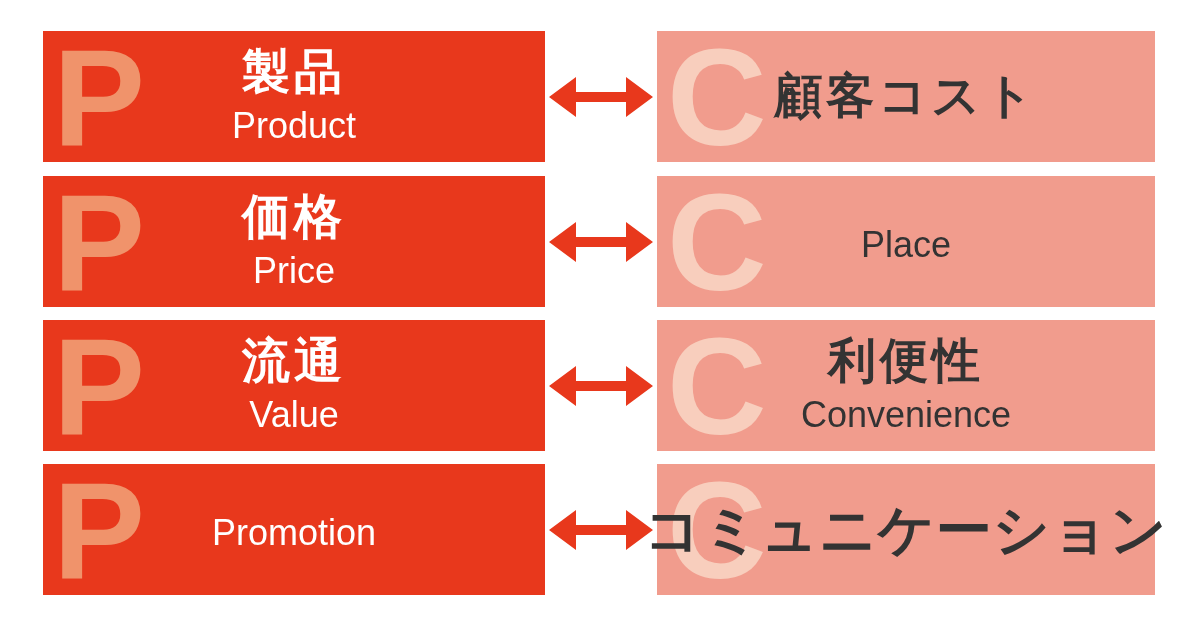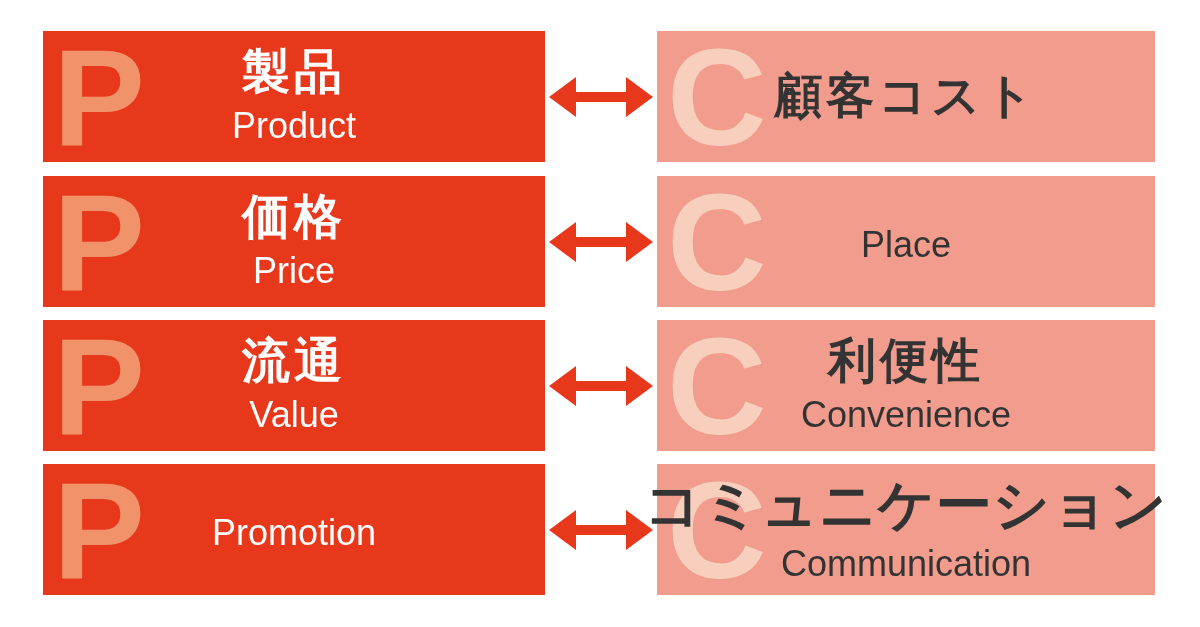--- a/index.html
+++ b/index.html
@@ -167,18 +167,17 @@
     </div>
     <div class="arrow-wrap">
       <svg class="arrow-svg" width="104" height="56" viewBox="0 0 104 56">
         <polygon points="0,28 27,8 27,23 77,23 77,8 104,28 77,48 77,33 27,33 27,48" fill="#E8381C"></polygon>
       </svg>
     </div>
     <div class="c-box">
       <div class="letter">C</div>
       <div class="labels">
         <div class="jp long">コミュニケーション</div>
-        <div class="en">Communication</div>
       </div>
     </div>
   </div>
 
 </div>
 
 </body></html>

